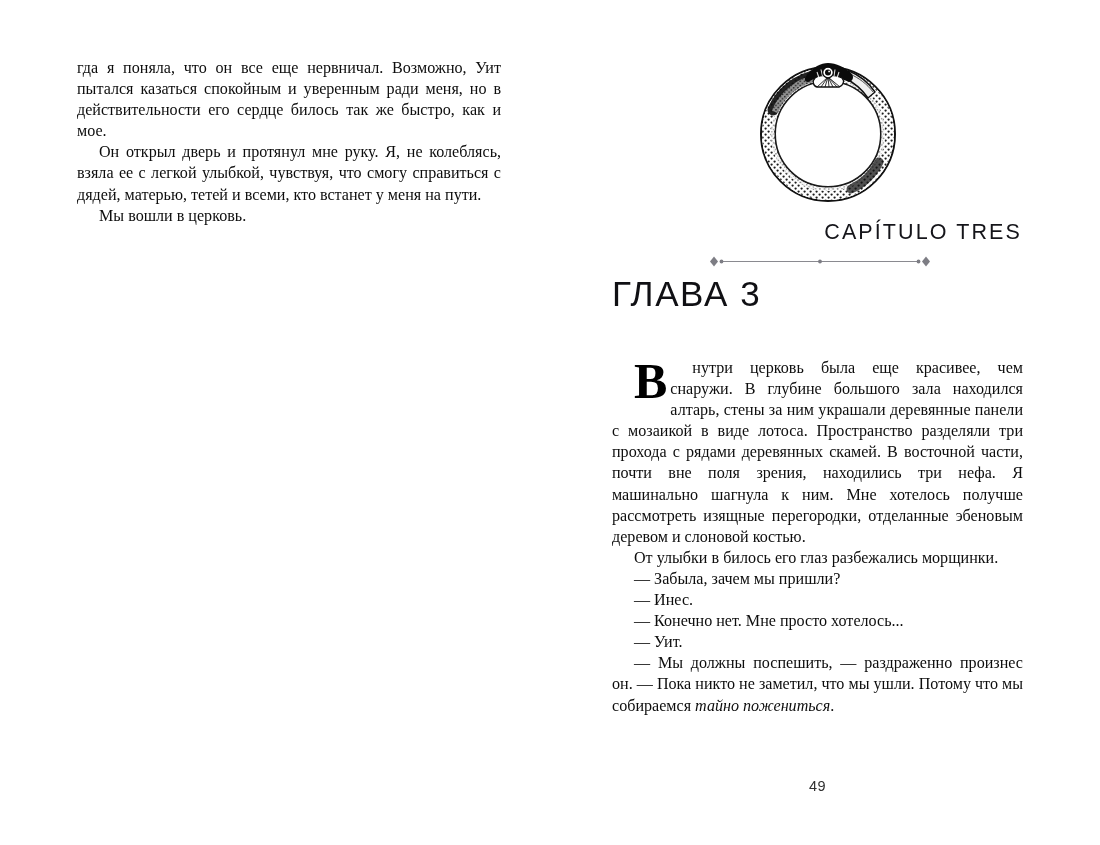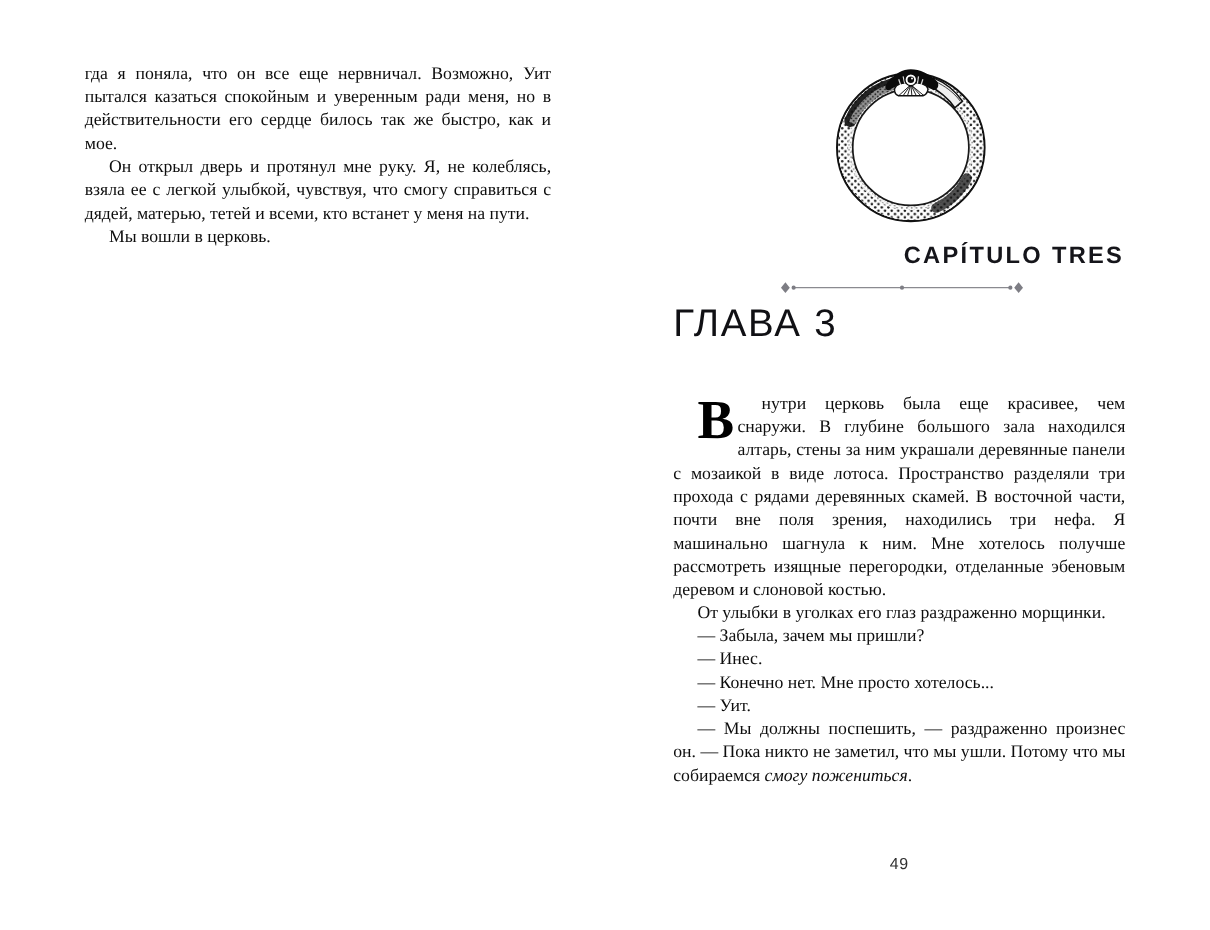--- a/index.html
+++ b/index.html
@@ -69,21 +69,21 @@
   .chapter-block {
     position: absolute;
     left: 0;
     top: 176px;
     width: 411px;
   }
   .chapter-sup {
     text-align: right;
     font-family: "Liberation Sans", "DejaVu Sans", sans-serif;
     font-size: 21.5px;
-    font-weight: 700;
+    font-weight: 400;
     letter-spacing: 2.1px;
     color: #15151a;
     line-height: 1;
     padding-right: 1px;
   }
   .chapter-divider {
     margin: 12px 0 9px 0;
     position: relative;
     height: 11px;
     width: 228px;
@@ -263,25 +263,25 @@
           <path d="M216,5.5 L220,0.6 L224,5.5 L220,10.4 Z" fill="#7d7d84"></path>
         </svg>
       </div>
 
       <div class="chapter-title">ГЛАВА 3</div>
     </div>
 
     <div class="chapter-body">
       <p class="dropcap-para"><span class="dropcap">В</span><span>нутри церковь была еще красивее, чем снаружи. В глубине большого зала находился алтарь, стены за ним украшали деревянные панели с мозаикой в виде лотоса. Пространство разделяли три прохода с рядами деревянных скамей. В восточной части, почти вне поля зрения, находились три нефа. Я машинально шагнула к ним. Мне хотелось получше рассмотреть изящные перегородки, отделанные эбеновым деревом и слоновой костью.</span></p>
 
-      <p>От улыбки в уголках его глаз раздраженно морщинки.</p>
+      <p>От улыбки в билось его глаз разбежались морщинки.</p>
       <p>— Забыла, зачем мы пришли?</p>
       <p>— Инес.</p>
       <p>— Конечно нет. Мне просто хотелось...</p>
       <p>— Уит.</p>
 
-      <p><span>— Мы должны поспешить, — раздраженно произнес он. — Пока никто не заметил, что мы ушли. Потому что мы собираемся </span><em class="italic-phrase">смогу пожениться</em><span>.</span></p>
+      <p><span>— Мы должны поспешить, — раздраженно произнес он. — Пока никто не заметил, что мы ушли. Потому что мы собираемся </span><em class="italic-phrase">тайно пожениться</em><span>.</span></p>
     </div>
   </div>
 
   <div class="folio">49</div>
 
 </div>
 
 </body></html>

